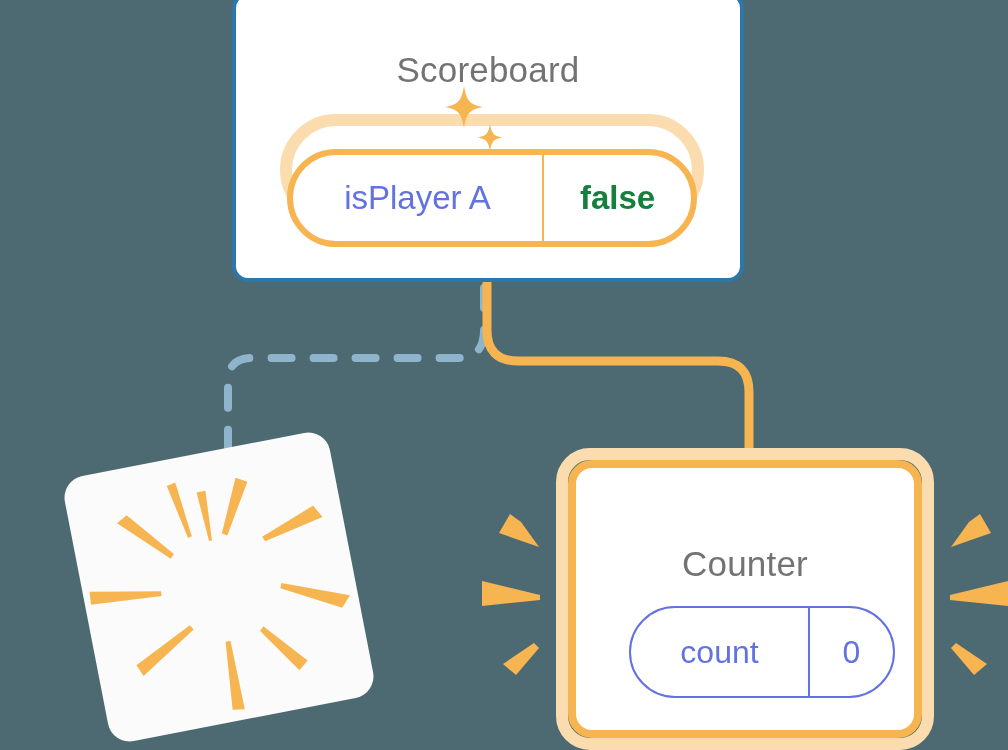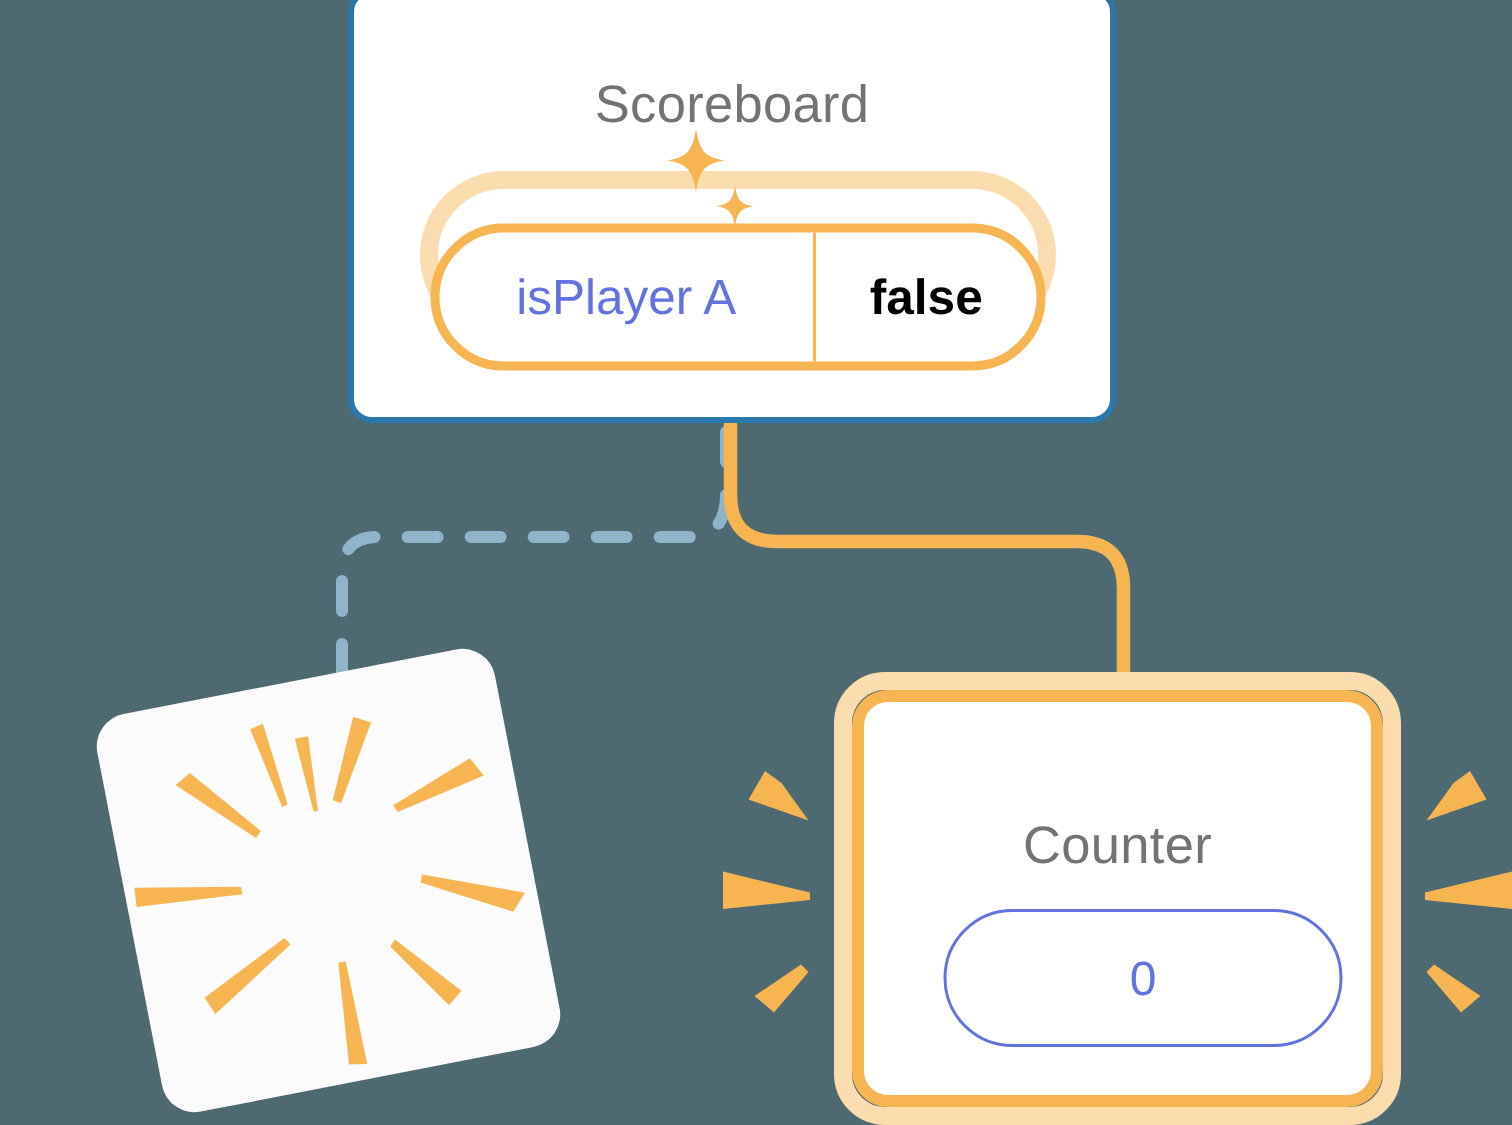--- a/index.html
+++ b/index.html
@@ -89,21 +89,21 @@
     justify-content: center;
     color: #6272e0;
     font-size: 33px;
     border-right: 2px solid #f7b552;
   }
   #scoreboard-pill .pill-val {
     flex: 1 1 auto;
     display: flex;
     align-items: center;
     justify-content: center;
-    color: #000000;
+    color: #15803d;
     font-size: 33px;
     font-weight: bold;
   }
 
   
   #sparkles {
     position: absolute;
     left: 436px;
     top: 84px;
     width: 76px;
@@ -258,18 +258,19 @@
       <path d="M 80,81 L 22,95 L 22,100 L 80,106 Z"></path>
       <path d="M 28,143 L 23,148 L 46,175 L 59,164 Z"></path>
     </g>
   </svg>
 
   <div id="counter-card">
     <div id="counter-card-inner">
       <div id="counter-title" class="card-title">Counter</div>
 
       <div id="counter-pill">
+        <div class="pill-key">count</div>
         <div class="pill-val">0</div>
       </div>
     </div>
   </div>
 
 </div>
 
 </body></html>

